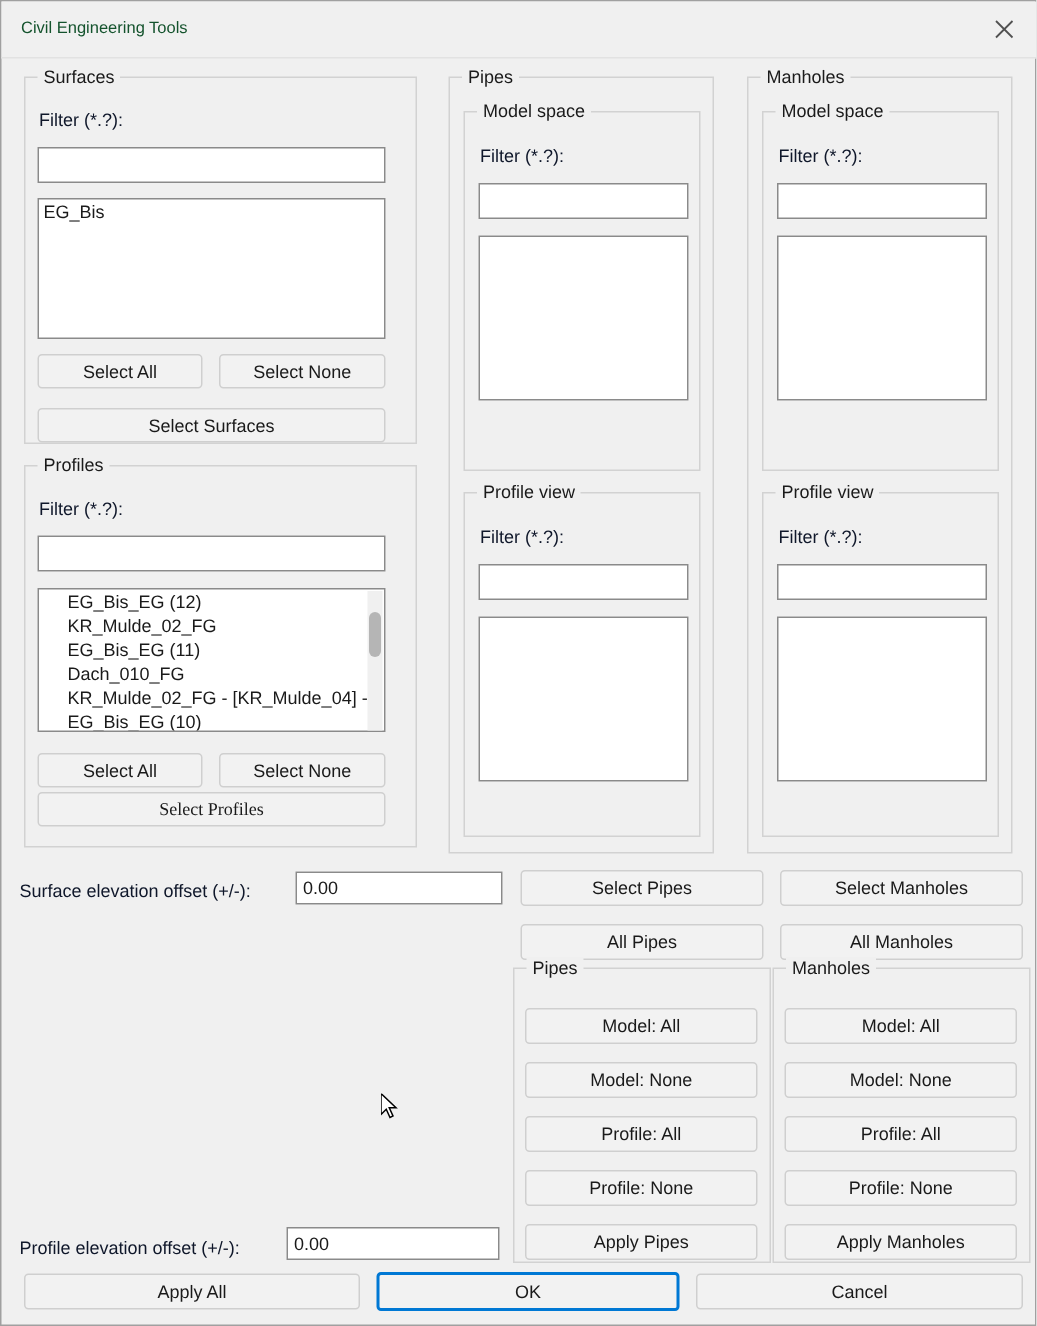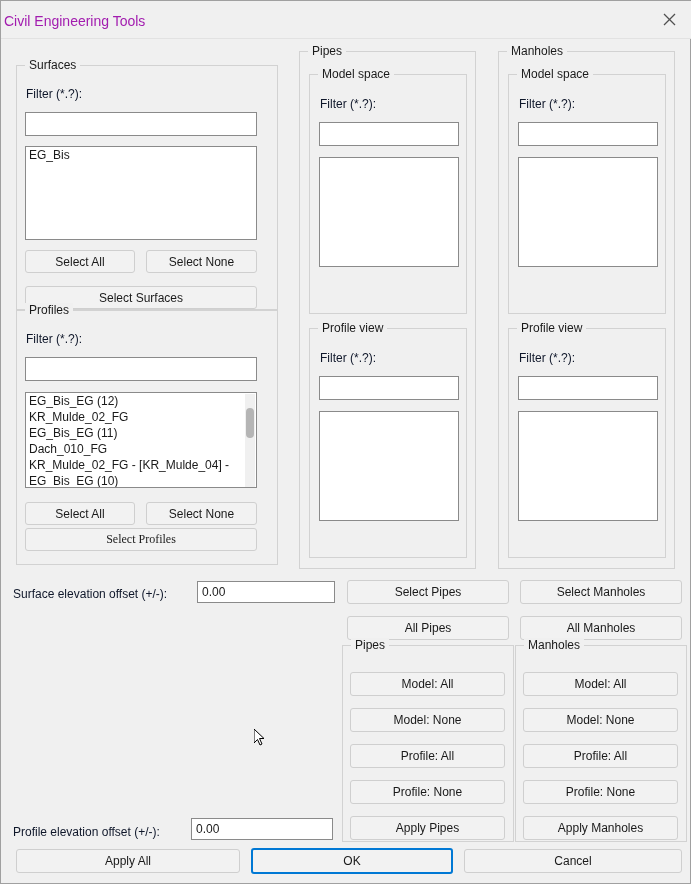--- a/index.html
+++ b/index.html
@@ -19,23 +19,23 @@
     border: 1px solid #a0a0a0;
   }
   
   .titlebar {
     position: absolute; top: 0; left: 0;
     width: 691px; height: 38px;
     background: #f0f0f0;
     border-bottom: 1px solid #e2e2e2;
   }
   .title-text {
-    position: absolute; left: 3px; top: 12px;
-    font-size: 14px;
-    color: #a21caf;
+    position: absolute; left: 13px; top: 12px;
+    font-size: 11px;
+    color: #14532d;
   }
   .close-btn {
     position: absolute; right: 0px; top: 0px;
     width: 45px; height: 37px;
     display: flex; align-items: center; justify-content: center;
     color: #505050;
   }
   .close-btn svg { display: block; }
 
   
@@ -129,37 +129,37 @@
   <div class="titlebar">
     <div class="title-text">Civil Engineering Tools</div>
     <div class="close-btn">
       <svg width="13" height="13" viewBox="0 0 13 13" aria-hidden="true">
         <line x1="1" y1="1" x2="12" y2="12" stroke="#505050" stroke-width="1.2"></line>
         <line x1="12" y1="1" x2="1" y2="12" stroke="#505050" stroke-width="1.2"></line>
       </svg>
     </div>
   </div>
 
-  <div class="group" style="left:15px; top:64px; width:262px; height:245px;padding-left:14px;">
+  <div class="group" style="left:15px; top:50px; width:262px; height:245px;padding-left:14px;">
     <span class="legend">Surfaces</span>
     <span class="lbl" style="left:9px; top:21px;">Filter (*.?):</span>
     <input class="textbox" style="left: 8px; top: 46px; width: 232px; height: 24px;" value="">
     <div class="listbox" style="left:8px; top:80px; width:232px; height:94px;">
       <div class="row">EG_Bis</div>
     </div>
     <button class="btn" style="left:8px; top:184px; width:110px; height:23px;">Select All</button>
     <button class="btn" style="left:129px; top:184px; width:111px; height:23px;">Select None</button>
     <button class="btn" style="left:8px; top:220px; width:232px; height:23px;">Select Surfaces</button>
   </div>
 
   <div class="group" style="left:15px; top:309px; width:262px; height:255px;">
     <span class="legend">Profiles</span>
     <span class="lbl" style="left:9px; top:21px;">Filter (*.?):</span>
     <input class="textbox" style="left: 8px; top: 46px; width: 232px; height: 24px;" value="">
-    <div class="listbox" style="left:8px; top:81px; width:232px; height:96px;">
+    <div class="listbox" style="left:8px; top:81px; width:232px; height:96px;padding-left:16px;">
       <div class="row">EG_Bis_EG (12)</div>
       <div class="row">KR_Mulde_02_FG</div>
       <div class="row">EG_Bis_EG (11)</div>
       <div class="row">Dach_010_FG</div>
       <div class="row">KR_Mulde_02_FG - [KR_Mulde_04] -</div>
       <div class="row">EG_Bis_EG (10)</div>
       <div class="scrollbar" style="top:1px; height:94px;">
         <div class="thumb" style="top:14px; height:30px;"></div>
       </div>
     </div>

